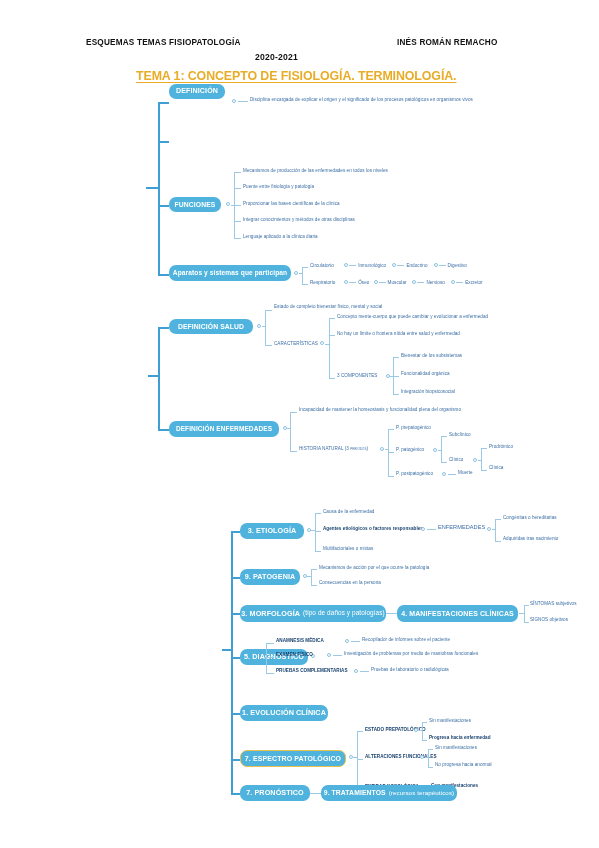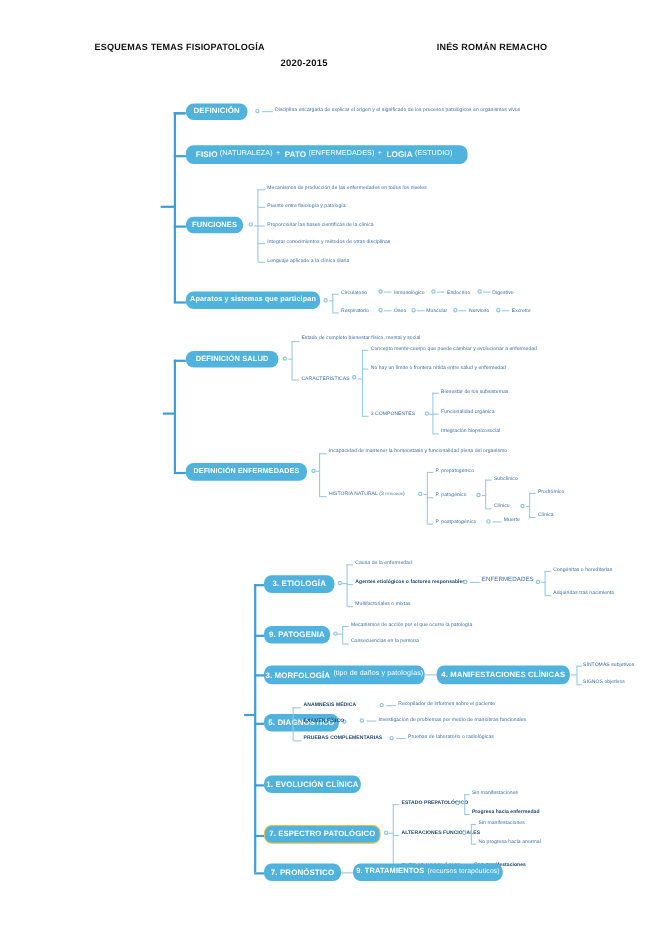--- a/index.html
+++ b/index.html
@@ -114,45 +114,36 @@
     box-sizing: border-box;
   }
 </style>
 </head>
 <body>
 
 <div id="canvas">
 
   <div class="hdr" id="hdr-left">ESQUEMAS TEMAS FISIOPATOLOGÍA</div>
   <div class="hdr" id="hdr-right">INÉS ROMÁN REMACHO</div>
-  <div class="hdr" id="hdr-year">2020-2015</div>
+  <div class="hdr" id="hdr-year">2020-2021</div>
+  <div id="doc-title">TEMA 1: CONCEPTO DE FISIOLOGÍA. TERMINOLOGÍA.</div>
 
 
   <div class="ln h thick" style="left:146px; top:187px; width:13px;"></div>
   <div class="ln v thick" style="left:158px; top:102px; height:173px;"></div>
 
   <div class="ln h thick" style="left:158px; top:102px; width:10px;"></div>
 
   <div class="ln h thick" style="left:158px; top:102px; width:11px;"></div>
-  <div class="box blue" style="left:169px; top:94px; width:56px; height:15px; font-size:7.1px;">DEFINICIÓN</div>
+  <div class="box blue" style="left:169px; top:84px; width:56px; height:15px; font-size:7.1px;">DEFINICIÓN</div>
   <div class="dot" style="left:232px; top:99px;"></div>
   <div class="ln h pale" style="left:238px; top:101px; width:10px;"></div>
   <div class="leaf" style="left:250px; top:98px;">Disciplina encargada de explicar el origen y el significado de los procesos patológicos en organismos vivos</div>
 
   <div class="ln h thick" style="left:158px; top:141px; width:11px;"></div>
-  <div class="box blue" style="left:169px; top:132px; width:256px; height:17px; font-size:7.4px; justify-content:flex-start; padding-left:9px;">
-    <span style="font-weight:bold;">FISIO</span>
-    <span style="font-weight:normal; font-size:6.5px; margin:0 3px 0 2px;">(NATURALEZA)</span>
-    <span style="font-weight:normal; font-size:6.5px;">+</span>
-    <span style="font-weight:bold; margin-left:4px;">PATO</span>
-    <span style="font-weight:normal; font-size:6.5px; margin:0 3px 0 2px;">(ENFERMEDADES)</span>
-    <span style="font-weight:normal; font-size:6.5px;">+</span>
-    <span style="font-weight:bold; margin-left:4px;">LOGIA</span>
-    <span style="font-weight:normal; font-size:6.5px; margin-left:2px;">(ESTUDIO)</span>
-  </div>
 
   <div class="ln h thick" style="left:158px; top:205px; width:11px;"></div>
   <div class="box blue" style="left:169px; top:197px; width:52px; height:15px; font-size:6.8px;">FUNCIONES</div>
   <div class="dot" style="left:226px; top:202px;"></div>
   <div class="ln v pale" style="left:234px; top:172px; height:66px;"></div>
   <div class="ln h pale" style="left:231px; top:205px; width:4px;"></div>
 
   <div class="ln h pale" style="left:234px; top:172px; width:7px;"></div>
   <div class="leaf" style="left:243px; top:169px;">Mecanismos de producción de las enfermedades en todos los niveles</div>
   <div class="ln h pale" style="left:234px; top:188px; width:7px;"></div>

